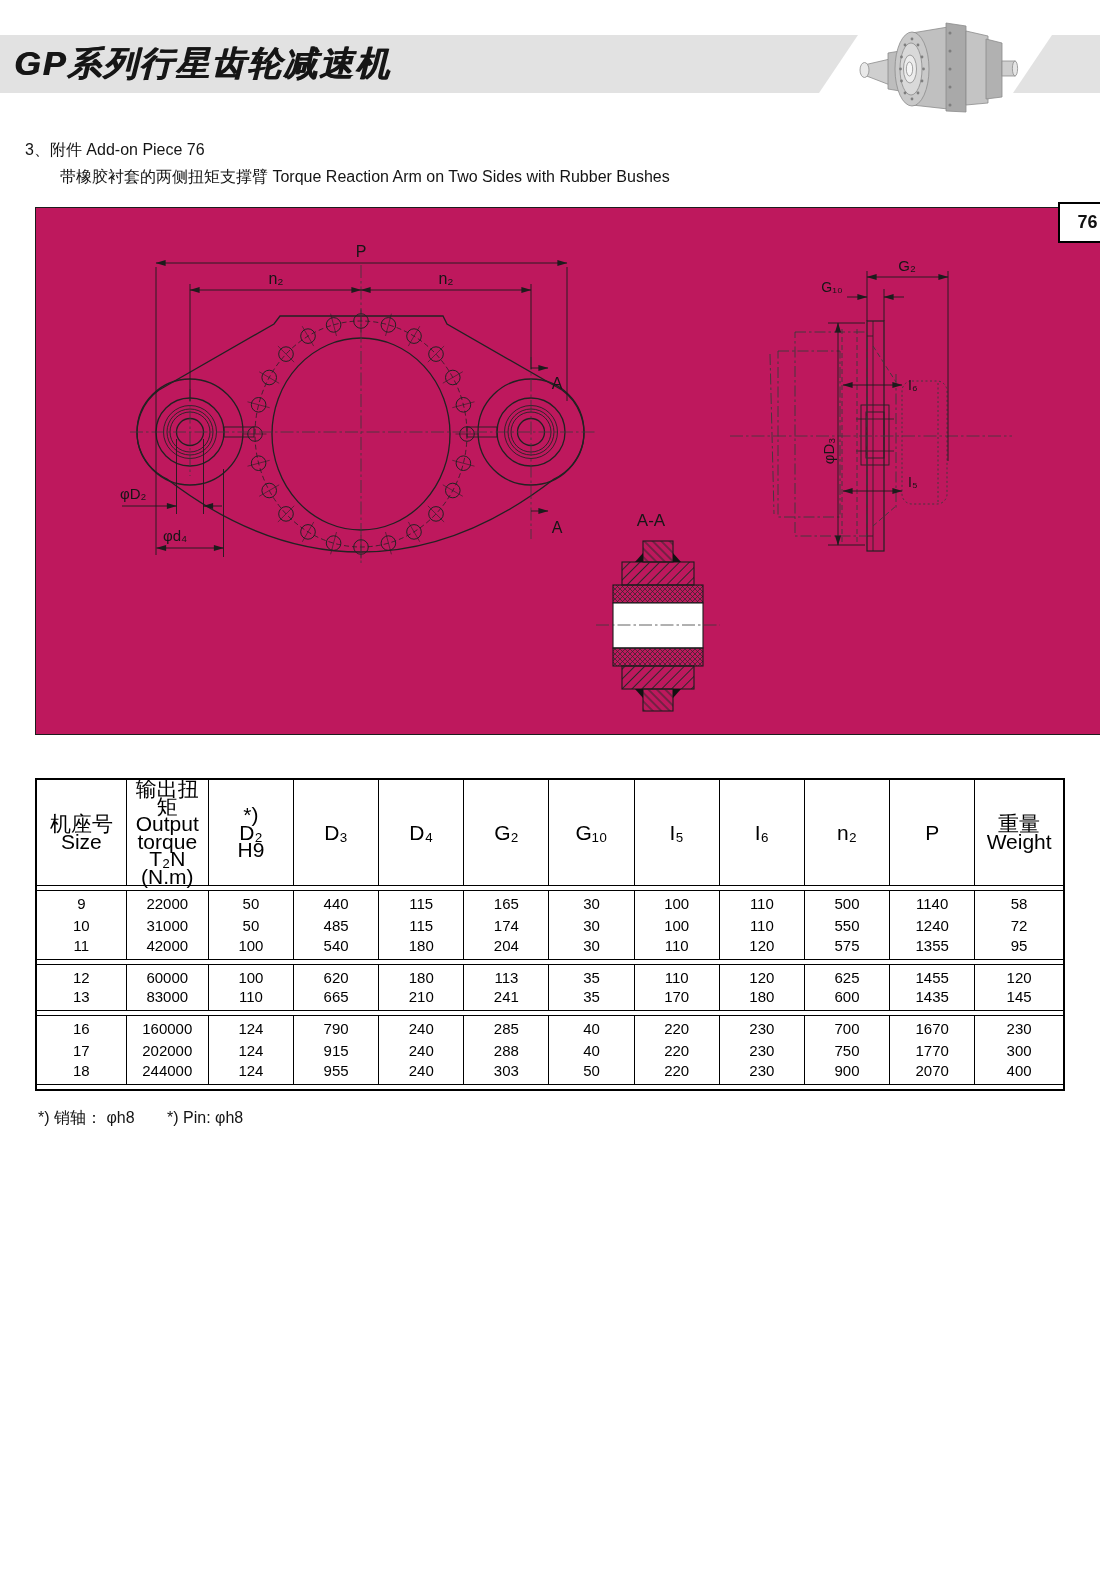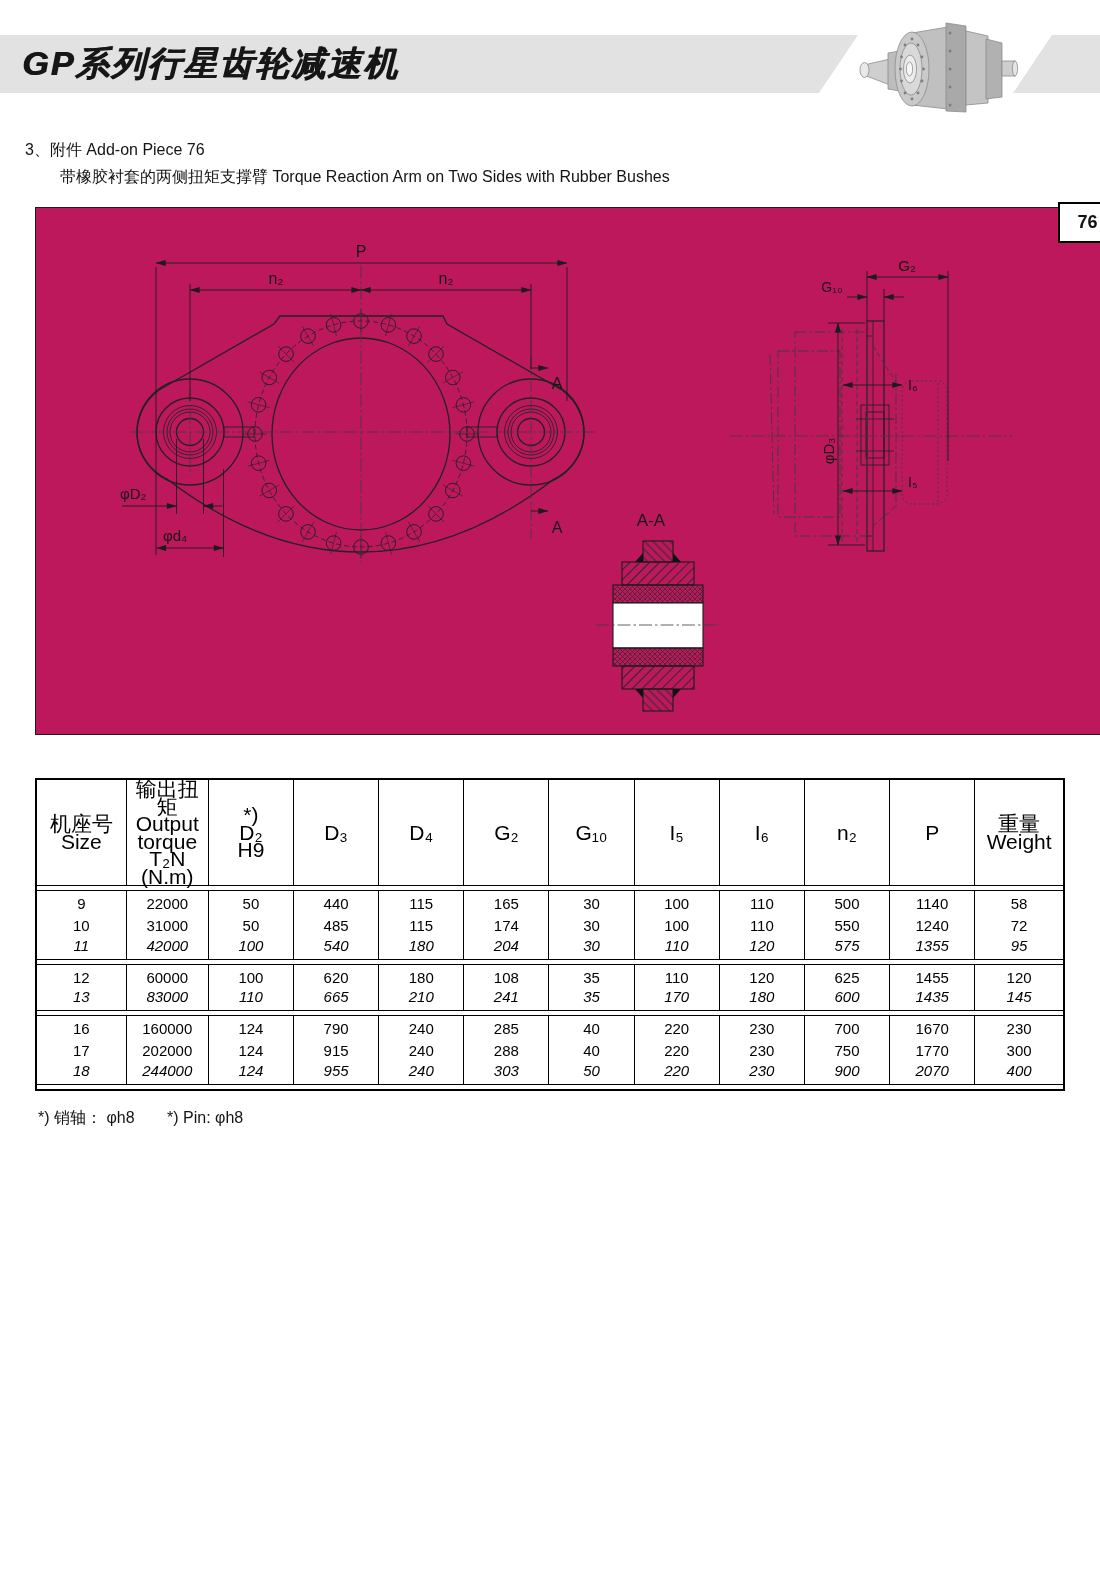--- a/index.html
+++ b/index.html
@@ -5,21 +5,21 @@
   * { margin:0; padding:0; box-sizing:border-box; }
   html,body { background:#ffffff; }
   .page {
     position:relative; width:1100px; height:1583px; background:#fff;
     font-family:"Liberation Sans","DejaVu Sans",sans-serif; color:#111; overflow:hidden;
   }
   
   .band {
     position:absolute; left:0; top:35px; width:858px; height:58px; background:#e2e2e2;
     clip-path:polygon(0 0, 100% 0, calc(100% - 39px) 100%, 0 100%);
-    display:flex; align-items:center;padding-left:8px;
+    display:flex; align-items:center;
   }
   .band-title {
     font-size:34px; font-weight:bold; font-style:italic; letter-spacing:2px;
     color:#161616; padding-left:14px; white-space:nowrap;
     text-shadow:1px 0 0 #161616;
   }
   .band-right {
     position:absolute; left:1013px; top:35px; width:87px; height:58px; background:#e2e2e2;
     clip-path:polygon(39px 0, 100% 0, 100% 100%, 0 100%);
   }
@@ -46,21 +46,21 @@
   table { border-collapse:collapse; width:100%; table-layout:fixed; }
   th,td { border-right:1.5px solid #000; text-align:center; vertical-align:middle; color:#000; }
   th:last-child, td:last-child { border-right:none; }
   #head-table th {
     height:96px; font-size:21px; font-weight:normal; line-height:17.5px;
     white-space:pre-line; border-bottom:1.5px solid #000;
   }
   .grp-table { border-top:1.5px solid #000; border-bottom:1.5px solid #000; }
   .grp-table td { height:23px; font-size:15px; }
   .grp-table tr:first-child td { padding-top:3px; }
-  .grp-table tr:last-child td { padding-bottom:4px;font-style:italic; }
+  .grp-table tr:last-child td { padding-bottom:4px; }
   .grp-gap { height:4px; }
   
   .footnote { position:absolute; left:38px; top:1108px; font-size:16px; color:#141414; }
   .footnote span { margin-right:28px; }
   
   text { font-family:"Liberation Sans","DejaVu Sans",sans-serif; fill:#161616; }
 </style>
 </head>
 <body>
 
@@ -434,21 +434,21 @@
             <col style="width: 8.3%;">
             <col>
           </colgroup>
           <tbody>
             <tr>
               <td>12</td>
               <td>60000</td>
               <td>100</td>
               <td>620</td>
               <td>180</td>
-              <td>108</td>
+              <td>113</td>
               <td>35</td>
               <td>110</td>
               <td>120</td>
               <td>625</td>
               <td>1455</td>
               <td>120</td>
             </tr>
             <tr>
               <td>13</td>
               <td>83000</td>

